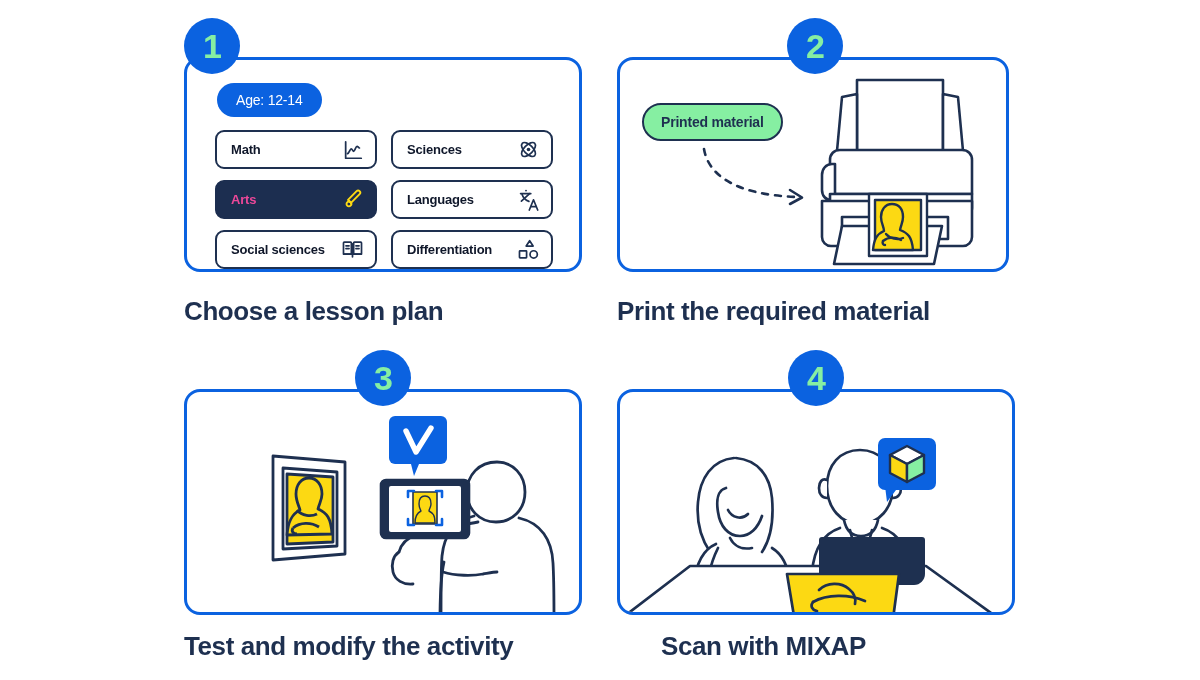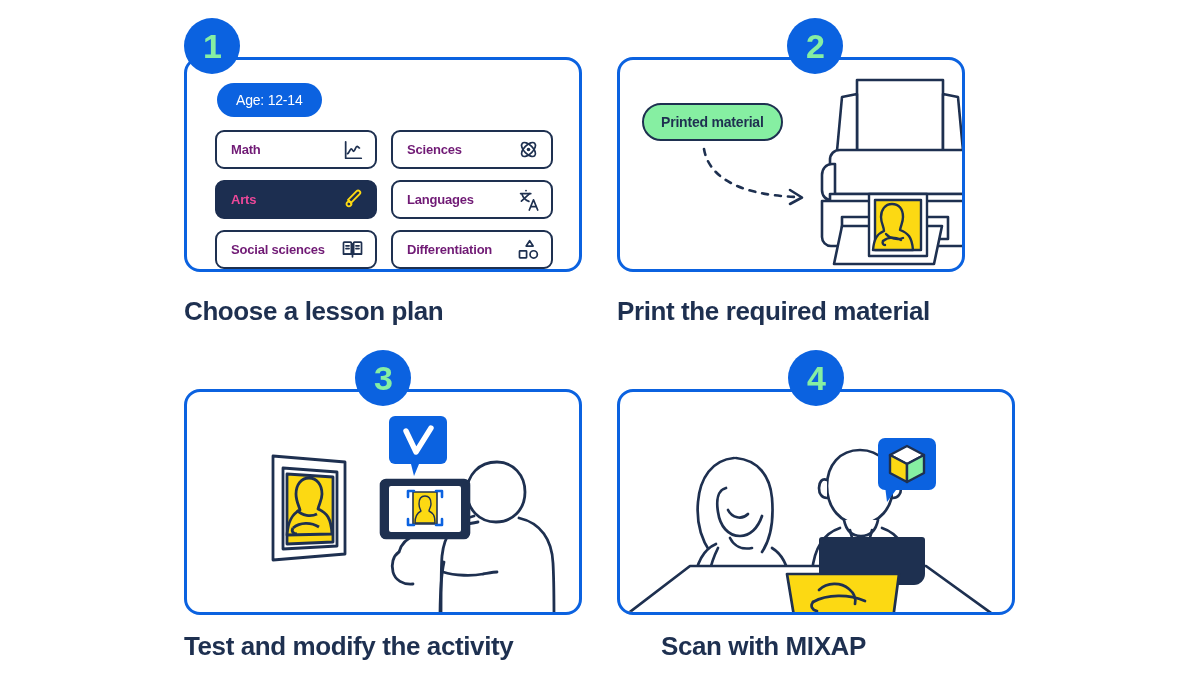--- a/index.html
+++ b/index.html
@@ -82,21 +82,21 @@
   .subject {
     height: 39px;
     box-sizing: border-box;
     border: 2.5px solid #1E3050;
     border-radius: 9px;
     background: #ffffff;
     display: flex;
     align-items: center;
     justify-content: space-between;
     padding: 0 11px 0 14px;
-    color: #701a75;
+    color: #0f172a;
     font-size: 13px;
     font-weight: bold;
     letter-spacing: -0.2px;
   }
   .subject.selected {
     background: #1C2E50;
     border-color: #1C2E50;
     color: #ec4899;
   }
   .subject .ico { flex: 0 0 auto; display: flex; align-items: center; }
@@ -202,21 +202,21 @@
           </div>
 
         </div>
       </div>
     </div>
     <div class="caption" style="top:278px; left:0;">Choose a lesson plan</div>
   </div>
 
   <div class="step" style="left:617px; top:18px;">
     <div class="badge" style="left:170px;">2</div>
-    <div class="panel" style="top:39px; width:348px; height:215px;">
+    <div class="panel" style="top:39px; width:392px; height:215px;">
       <div class="panel-inner">
 
         <div class="green-pill">Printed material</div>
 
         <span class="art-svg" style="left:78px; top:85px;">
           <svg width="130" height="70" viewBox="0 0 130 70" fill="none" stroke="#1E3050" stroke-width="2.6" stroke-linecap="round">
             <path d="M6 4 C 10 28, 34 50, 100 52" stroke-dasharray="6 7"></path>
             <path d="M92 45 L104 52.5 L92 59" fill="none" stroke-linejoin="round" stroke-dasharray="none"></path>
           </svg>
         </span>

